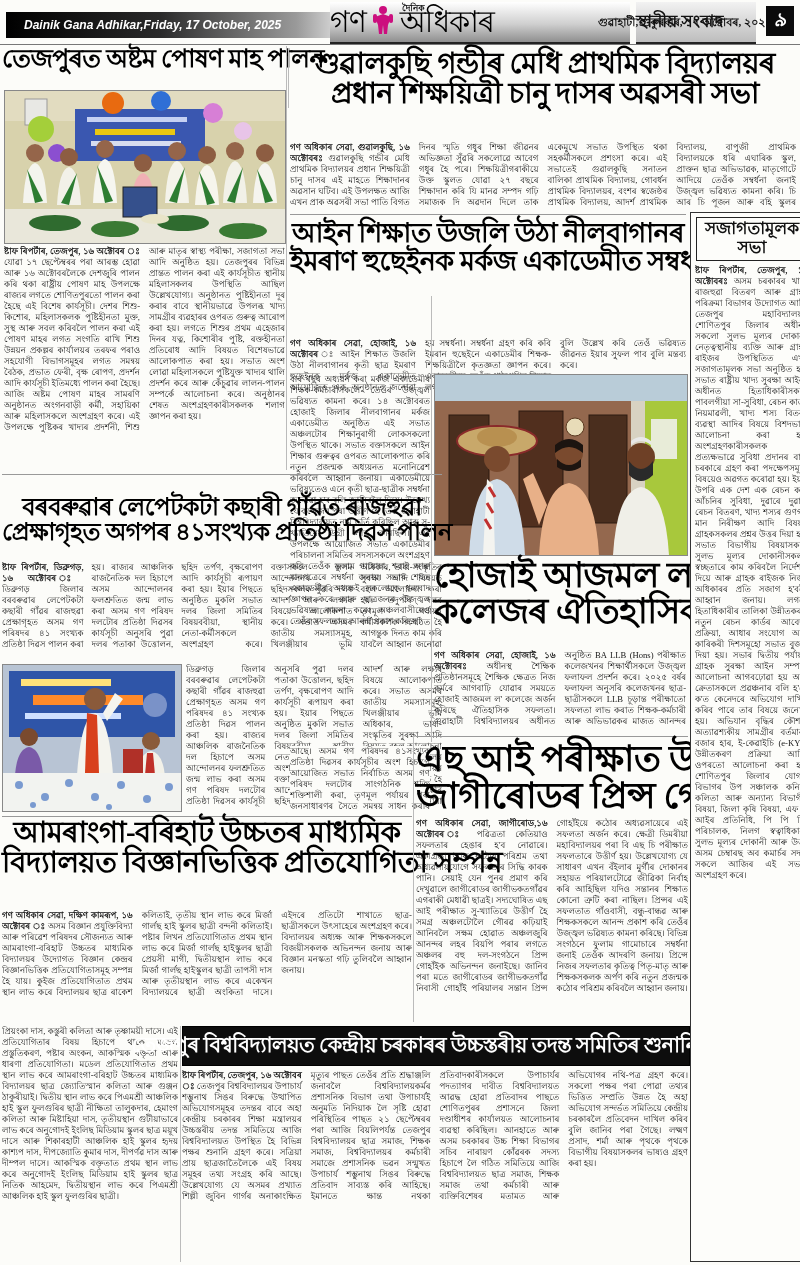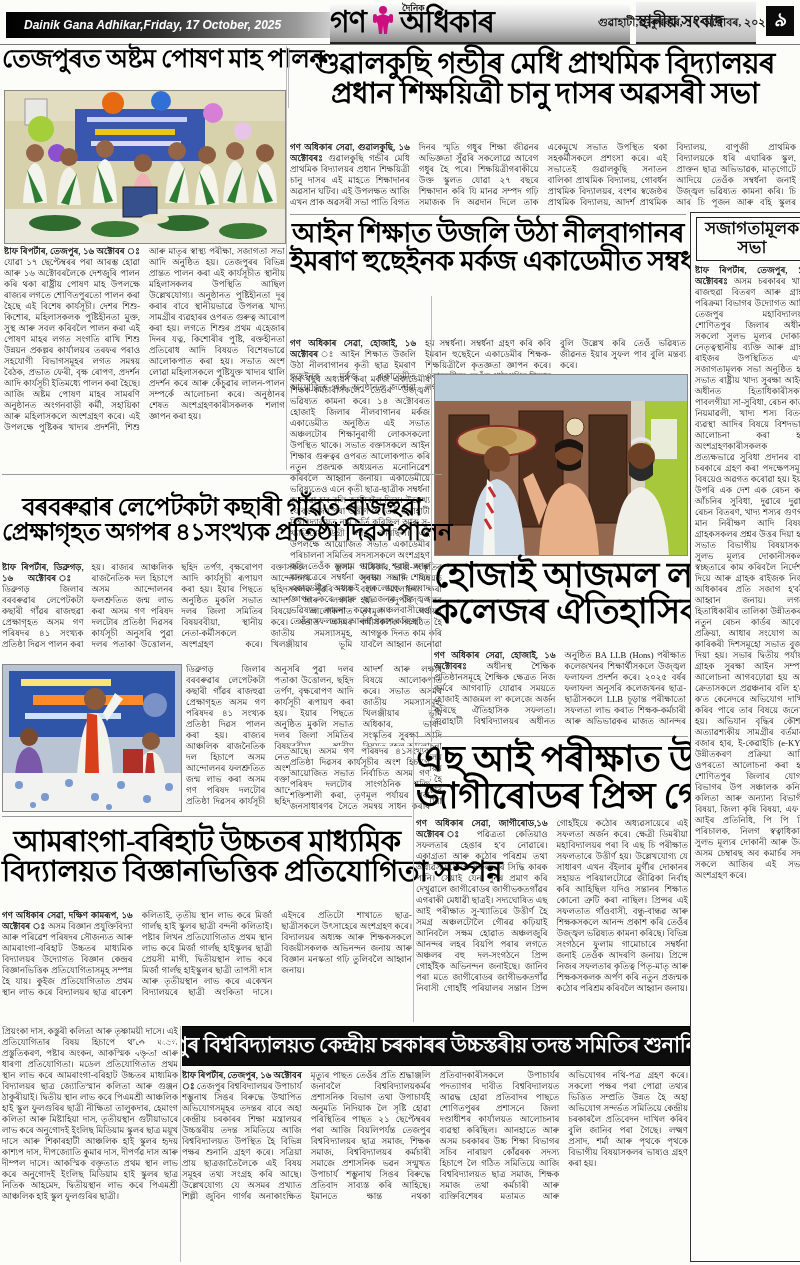--- a/index.html
+++ b/index.html
@@ -19,21 +19,21 @@
     padding-left:18px;box-sizing:border-box;white-space:nowrap;
   }
   .masthead{
     left:330px;top:2px;width:300px;height:40px;
     background:linear-gradient(to bottom,#fff 0%,#cfcfcf 55%,#8f8f8f 100%);
     border-bottom:2px solid #222;
     display:flex;align-items:center;gap:6px;
   }
   .masthead-pre{position:absolute;top:-1px;left:50%;transform:translateX(-78px);
     font-size:9px;font-weight:bold;color:#111;}
-  .masthead-main{font-size:30px;font-weight:bold;color:#000;letter-spacing:-1px;line-height:1;}
+  .masthead-main{font-size:30px;font-weight:normal;color:#000;letter-spacing:-1px;line-height:1;}
   .section-label{
     left:636px;top:2px;width:120px;height:40px;
     background:linear-gradient(to bottom,#f2f2f2 0%,#bdbdbd 100%);
     border-bottom:2px solid #222;
     font-size:17px;font-weight:bold;display:flex;align-items:center;justify-content:flex-start;
   }
   .hdr-date{
     left:598px;top:14px;width:170px;text-align:right;
     font-size:11px;font-weight:bold;white-space:nowrap;
   }
@@ -292,21 +292,21 @@
     </g>
   </svg>
 </div>
 <div class="abs bt c3" style="left:186px;top:664px;width:256px;height:146px;">
   <span>ডিব্ৰুগড় জিলাৰ বৰবৰুৱাৰ লেপেটকটা কছাৰী গাঁৱৰ ৰাজহুৱা প্ৰেক্ষাগৃহত অসম গণ পৰিষদৰ ৪১ সংখ্যক প্ৰতিষ্ঠা দিৱস পালন কৰা হয়। ৰাজ্যৰ আঞ্চলিক ৰাজনৈতিক দল হিচাপে অসম আন্দোলনৰ ফলশ্ৰুতিত জন্ম লাভ কৰা অসম গণ পৰিষদ দলটোৰ প্ৰতিষ্ঠা দিৱসৰ কাৰ্যসূচী অনুসৰি পুৱা দলৰ পতাকা উত্তোলন, ছহিদ তৰ্পণ, বৃক্ষৰোপণ আদি কাৰ্যসূচী ৰূপায়ণ কৰা হয়। ইয়াৰ পিছতে অনুষ্ঠিত মুকলি সভাত দলৰ জিলা সমিতিৰ বিষয়ববীয়া, স্থানীয় নেতা-কৰ্মীসকলে অংশগ্ৰহণ কৰে। বক্তাসকলে অসম আন্দোলনৰ ছহিদসকলক সুঁৱৰি দলৰ আদৰ্শ আৰু লক্ষ্যৰ বিষয়ে আলোকপাত কৰে। সভাত অসমৰ জাতীয় সমস্যাসমূহ, খিলঞ্জীয়াৰ ভূমি অধিকাৰ, ভাষা-সংস্কৃতিৰ সুৰক্ষা আদি বিষয়ত বহল আলোচনা কৰা হয়। তদুপৰি দলৰ তৃণমূল পৰ্যায়ৰ কৰ্মীসকলক সংগঠিত হৈ আগন্তুক দিনত কাম কৰি যাবলৈ আহ্বান জনোৱা হয়। সভাত স্থানীয় ৰাইজৰ উপস্থিতি আছিল লক্ষণীয়। দিৱসৰ লগত সংগতি ৰাখি বৰ্ণাঢ্য সাংস্কৃতিক অনুষ্ঠানো পৰিবেশন কৰা হয়। সভাৰ আঁত ধৰে দলৰ স্থানীয় সমিতিৰ সম্পাদক তথা জ্যোতি চিত্ৰকৰ উপাসক সুনীলে। অনুষ্ঠানত প্ৰাক্তন বিধায়ক, জিলা সভাপতিকে ধৰি কেইবাগৰাকী জ্যেষ্ঠ নেতা উপস্থিত থাকে আৰু দলৰ সাংগঠনিক দিশৰ ওপৰত মতামত আগবঢ়ায়।</span>
 </div>
 <div class="abs bt" style="left:290px;top:746px;width:140px;height:64px;background:#fcfcf9;">
   <span>আছে। অসম গণ পৰিষদৰ ৪১সংখ্যক প্ৰতিষ্ঠা দিৱসৰ কাৰ্যসূচীৰ অংশ হিচাপে আয়োজিত সভাত নিৰ্বাচিত অসম গণ পৰিষদ দলটোৰ সাংগঠনিক শক্তি শক্তিশালী কৰা, তৃণমূল পৰ্যায়ৰ পৰা জনসাধাৰণৰ সৈতে সমন্বয় সাধন কৰাৰ ওপৰতো আলোচনা কৰে বুলি জানিবলৈ দিয়ে।</span>
 </div>
 
-<div class="abs hl" style="left:2px;top:816px;width:410px;font-size:29px;border-top:1px solid #999;padding-top:9px;">
+<div class="abs hl" style="left:2px;top:816px;width:410px;font-size:29px;border-top:1px solid #999;padding-top:0;">
   <div>আমৰাংগা-বৰিহাট উচ্চতৰ মাধ্যমিক</div>
   <div>বিদ্যালয়ত বিজ্ঞানভিত্তিক প্ৰতিযোগিতা সম্পন্ন</div>
 </div>
 <div class="abs bt c3" style="left:2px;top:910px;width:410px;height:110px;">
   <b class="byline">গণ অধিকাৰ সেৱা, দক্ষিণ কামৰূপ, ১৬ অক্টোবৰ ঃ</b>
   <span>অসম বিজ্ঞান প্ৰযুক্তিবিদ্যা আৰু পৰিৱেশ পৰিষদৰ সৌজন্যত আৰু আমৰাংগা-বৰিহাট উচ্চতৰ মাধ্যমিক বিদ্যালয়ৰ উদ্যোগত বিজ্ঞান কেন্দ্ৰৰ বিজ্ঞানভিত্তিক প্ৰতিযোগিতাসমূহ সম্পন্ন হৈ যায়। কুইজ প্ৰতিযোগিতাত প্ৰথম স্থান লাভ কৰে বিদ্যালয়ৰ ছাত্ৰ ৰাকেশ কলিতাই, তৃতীয় স্থান লাভ কৰে মিৰ্জা গাৰ্লছ হাই স্কুলৰ ছাত্ৰী বন্দনী কলিতাই। পষ্টাৰ লিখন প্ৰতিযোগিতাত প্ৰথম স্থান লাভ কৰে মিৰ্জা গাৰ্লছ হাইস্কুলৰ ছাত্ৰী প্ৰেয়সী মাগী, দ্বিতীয়স্থান লাভ কৰে মিৰ্জা গাৰ্লছ হাইস্কুলৰ ছাত্ৰী তাপসী দাস আৰু তৃতীয়স্থান লাভ কৰে একেখন বিদ্যালয়ৰে ছাত্ৰী অংকিতা দাসে। এইদৰে প্ৰতিটো শাখাতে ছাত্ৰ-ছাত্ৰীসকলে উৎসাহেৰে অংশগ্ৰহণ কৰে। বিদ্যালয়ৰ অধ্যক্ষ আৰু শিক্ষকসকলে বিজয়ীসকলক অভিনন্দন জনায় আৰু বিজ্ঞান মনস্কতা গঢ়ি তুলিবলৈ আহ্বান জনায়।</span>
 </div>
 <div class="abs bt" style="left:2px;top:1026px;width:176px;height:236px;">
   <span>প্ৰিয়ংকা দাস, কস্তুৰী কলিতা আৰু তৃষ্ণাময়ী দাসে। এই প্ৰতিযোগিতাৰ বিষয় হিচাপে থাকে মডেল প্ৰস্তুতিকৰণ, পষ্টাৰ অংকন, আকস্মিক বক্তৃতা আৰু ধাৰণা প্ৰতিযোগিতা। মডেল প্ৰতিযোগিতাত প্ৰথম স্থান লাভ কৰে আমৰাংগা-বৰিহাট উচ্চতৰ মাধ্যমিক বিদ্যালয়ৰ ছাত্ৰ জ্যোতিস্মান কলিতা আৰু গুঞ্জন ঠাকুৰীয়াই। দ্বিতীয় স্থান লাভ কৰে পিএমশ্ৰী আঞ্চলিক হাই স্কুল ফুলগুৰিৰ ছাত্ৰী নীক্ষিতা তালুকদাৰ, হেমাংগ কলিতা আৰু মিষ্টাহিয়া দাস, তৃতীয়স্থান গুটীয়াভাৰে লাভ কৰে অনুগোদই ইংলিছ মিডিয়াম স্কুলৰ ছাত্ৰ ময়ূখ দাসে আৰু শিকাৰহাটী আঞ্চলিক হাই স্কুলৰ হৃদয় কাশ্যপ দাস, দীপজ্যোতি কুমাৰ দাস, দীপৰ্ণৱ দাস আৰু দীম্পল দাসে। আকস্মিক বক্তৃতাত প্ৰথম স্থান লাভ কৰে অনুগোদই ইংলিছ মিডিয়াম হাই স্কুলৰ ছাত্ৰ নিতিক আহমেদ, দ্বিতীয়স্থান লাভ কৰে পিএমশ্ৰী আঞ্চলিক হাই স্কুল ফুলগুৰিৰ ছাত্ৰী।</span>
 </div>

